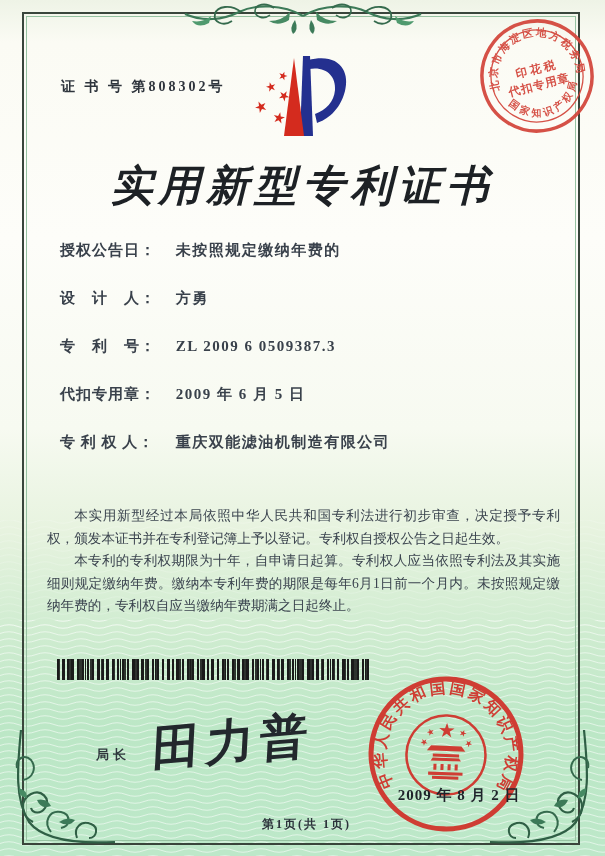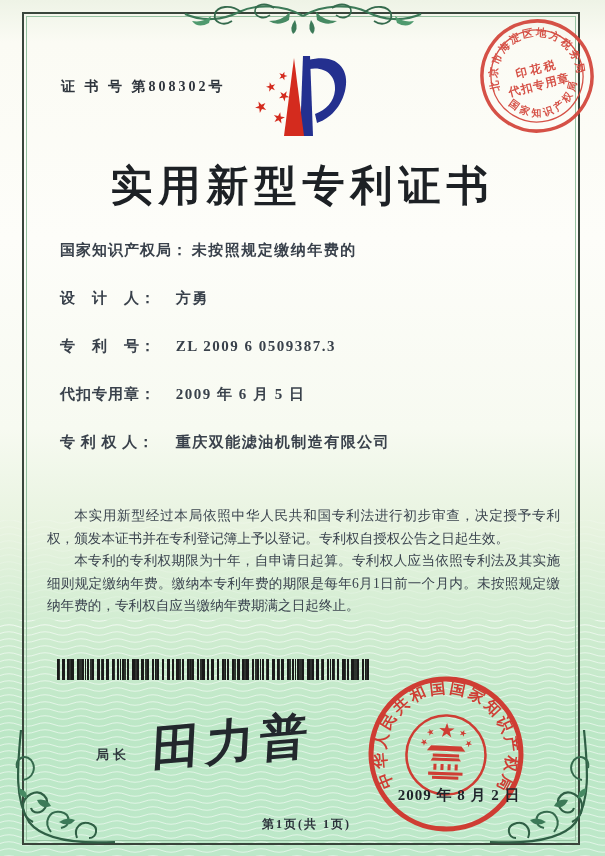--- a/index.html
+++ b/index.html
@@ -15,21 +15,21 @@
     position:absolute;left:22px;top:12px;width:558px;height:833px;
     border:2px solid #39453b;outline:1px solid #96c2a1;outline-offset:-5px;
     box-sizing:border-box;
   }
   .cert-number{position:absolute;left:45px;top:78px;font-size:14px;font-weight:700;
     letter-spacing:3px;color:#2e343c;margin-left:16px;}
   .logo{position:absolute;left:252px;top:50px;width:100px;height:94px;}
   .tax-stamp{position:absolute;left:477px;top:16px;width:120px;height:120px;
     transform:rotate(-14deg);opacity:.93;}
   .title{position:absolute;left:0;right:0;top:158px;text-align:center;
-    font-size:42px;font-weight:700;letter-spacing:6px;color:#1d2125;}
+    font-size:42px;font-weight:700;letter-spacing:6px;color:#1d2125;font-style:italic;}
   .fields{position:absolute;left:60px;top:241px;width:500px;}
   .field{height:30px;margin-bottom:18px;font-size:15px;font-weight:700;color:#39414b;}
   .field .lab{display:inline-block;min-width:112px;letter-spacing:1px;}
   .field .val{letter-spacing:1.5px;}
   .paras{position:absolute;left:47px;top:505px;width:513px;
     font-size:13.6px;line-height:1.66;color:#3a434e;text-align:justify;}
   .paras p{margin:0;text-indent:2em;}
   .barcode{position:absolute;left:57px;top:659px;width:314px;height:21px;
     background:
       repeating-linear-gradient(90deg,#1a1a1a 0 2px,transparent 2px 5px),
@@ -138,21 +138,21 @@
       <textPath href="#taxBot" startOffset="4">国家知识产权局</textPath>
     </text>
     <text x="60" y="57" text-anchor="middle" font-size="11.5" fill="#d3453a" font-weight="bold">印 花 税</text>
     <text x="60" y="73" text-anchor="middle" font-size="11.5" fill="#d3453a" font-weight="bold" letter-spacing="1">代扣专用章</text>
   </svg>
 
   <div class="title">实用新型专利证书</div>
 
   <div class="fields">
     <div class="field">
-      <span class="lab">国家知识产权局：</span>
+      <span class="lab">授权公告日：</span>
       <span class="val">未按照规定缴纳年费的</span>
     </div>
     <div class="field">
       <span class="lab">设　计　人：</span>
       <span class="val">方勇</span>
     </div>
     <div class="field">
       <span class="lab">专　利　号：</span>
       <span class="val">ZL 2009 6 0509387.3</span>
     </div>

